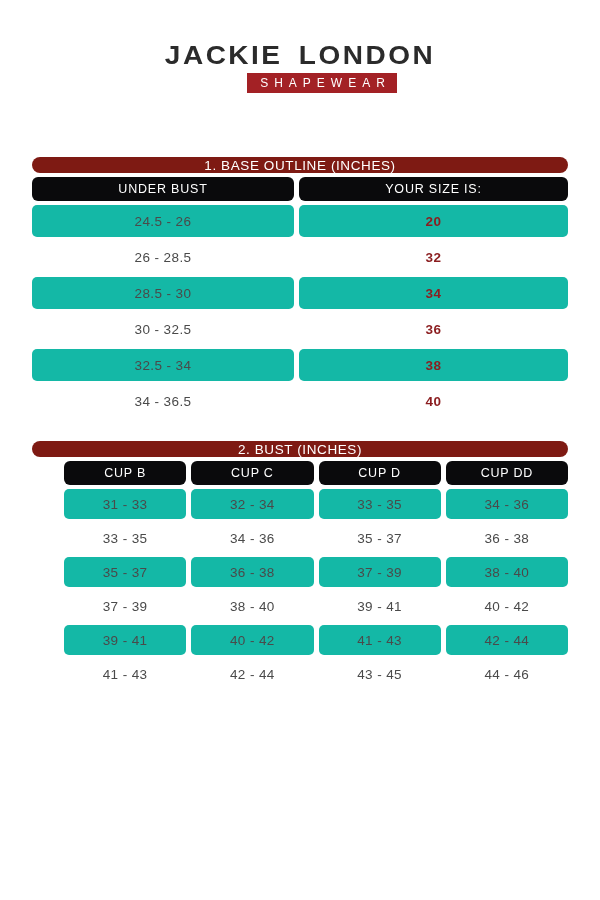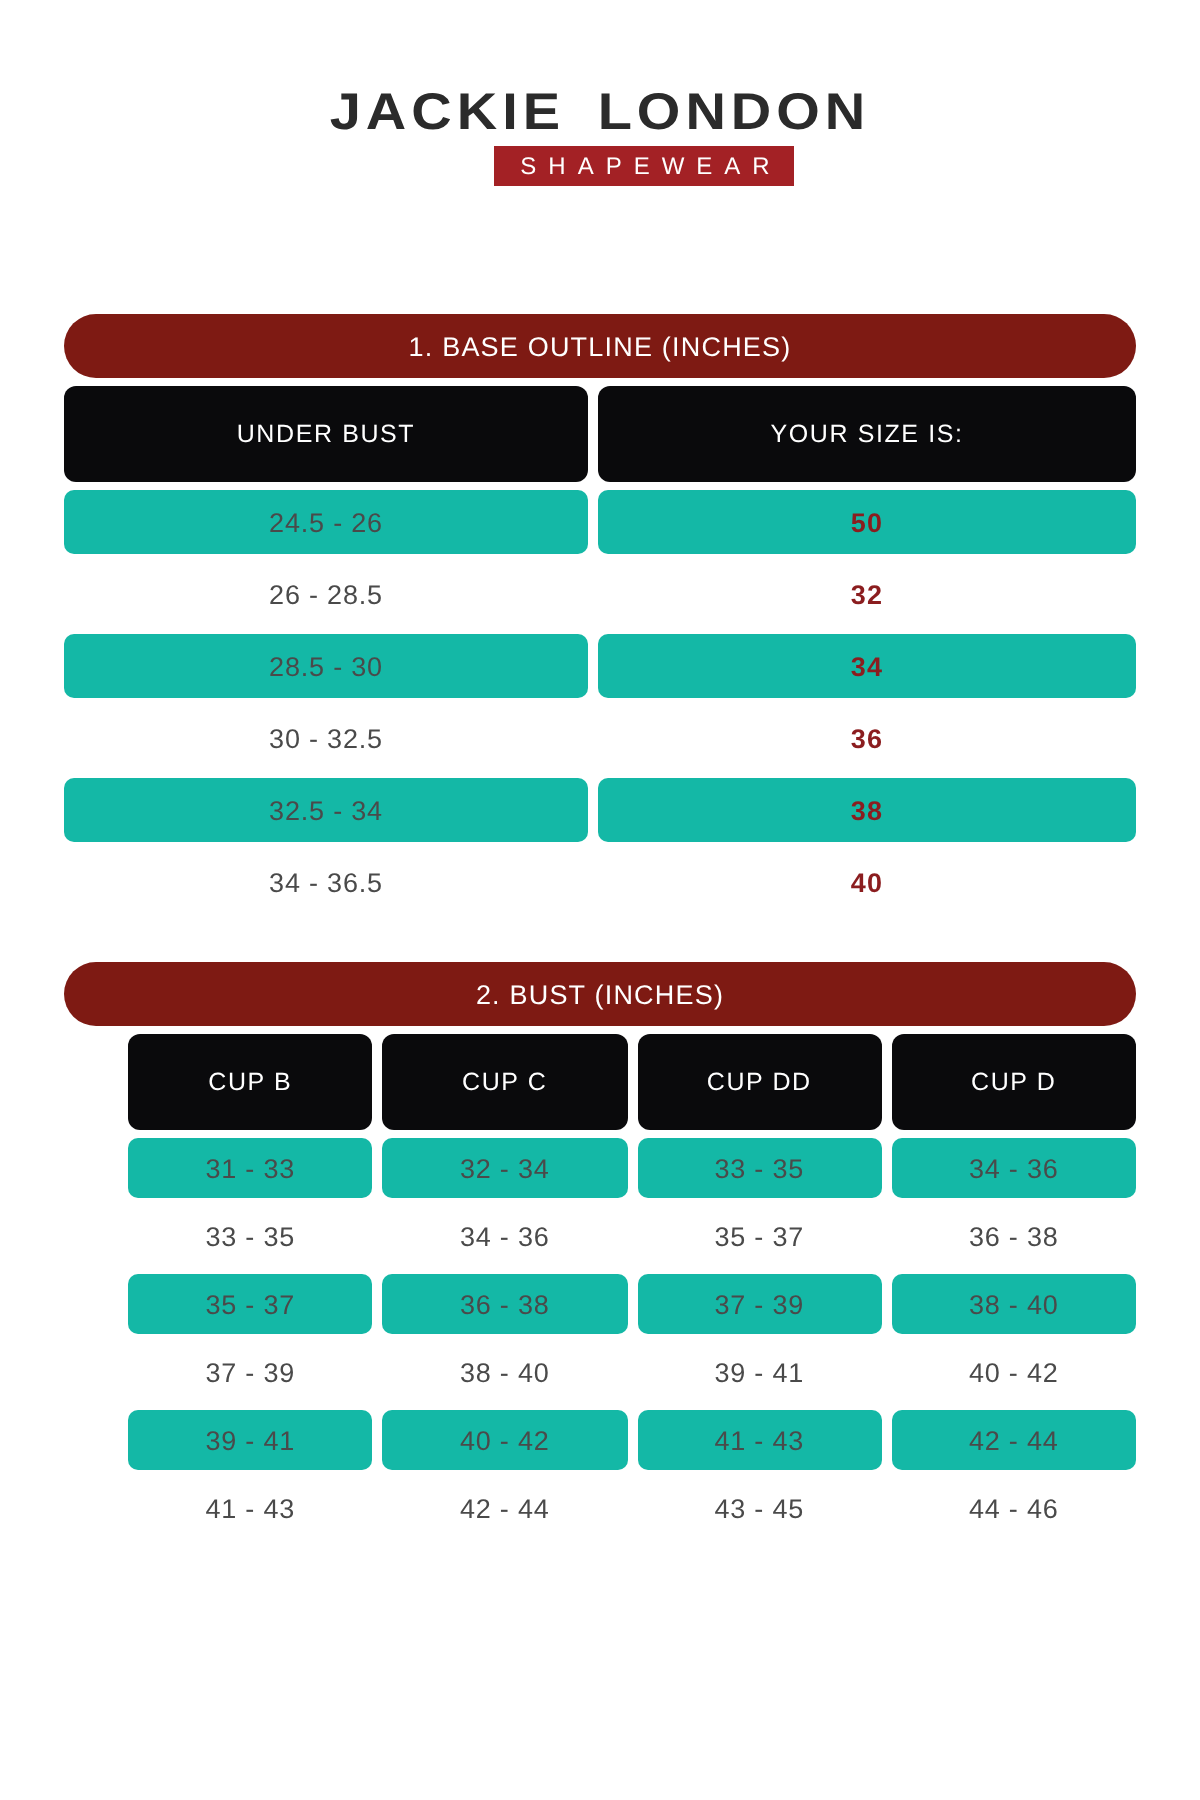--- a/index.html
+++ b/index.html
@@ -38,37 +38,37 @@
   }
 
   
   .content {
     width: 536px;
     margin: 64px auto 0;
   }
   .size-table + .size-table { margin-top: 24px; }
 
   .title-bar {
-    height: 32px;
+    height: 16px;
     background: #7e1a13;
     border-radius: 16px;
     color: #ffffff;
     font-size: 13.5px;
     letter-spacing: 0.6px;
     display: flex;
     align-items: center;
     justify-content: center;
   }
 
   .grid-2 { display: grid; grid-template-columns: 262px 1fr; column-gap: 5px; }
   .grid-4 { display: grid; grid-template-columns: repeat(4, 1fr); column-gap: 5px; padding-left: 32px; }
 
   .header-row { margin-top: 4px; }
   .header-cell {
-    height: 48px;
+    height: 24px;
     background: #0a0a0c;
     border-radius: 6px;
     color: #ffffff;
     font-size: 12.5px;
     letter-spacing: 0.8px;
     display: flex;
     align-items: center;
     justify-content: center;
   }
 
@@ -105,21 +105,21 @@
   <div class="size-table t1">
     <div class="title-bar">1. BASE OUTLINE (INCHES)</div>
 
     <div class="grid-2 header-row">
       <div class="header-cell">UNDER BUST</div>
       <div class="header-cell">YOUR SIZE IS:</div>
     </div>
 
     <div class="grid-2 t-row shade">
       <div class="cell">24.5 - 26</div>
-      <div class="cell size">50</div>
+      <div class="cell size">20</div>
     </div>
     <div class="grid-2 t-row">
       <div class="cell">26 - 28.5</div>
       <div class="cell size">32</div>
     </div>
     <div class="grid-2 t-row shade">
       <div class="cell">28.5 - 30</div>
       <div class="cell size">34</div>
     </div>
     <div class="grid-2 t-row">
@@ -135,22 +135,22 @@
       <div class="cell size">40</div>
     </div>
   </div>
 
   <div class="size-table t2">
     <div class="title-bar">2. BUST (INCHES)</div>
 
     <div class="grid-4 header-row">
       <div class="header-cell">CUP B</div>
       <div class="header-cell">CUP C</div>
+      <div class="header-cell">CUP D</div>
       <div class="header-cell">CUP DD</div>
-      <div class="header-cell">CUP D</div>
     </div>
 
     <div class="grid-4 t-row shade">
       <div class="cell">31 - 33</div>
       <div class="cell">32 - 34</div>
       <div class="cell">33 - 35</div>
       <div class="cell">34 - 36</div>
     </div>
     <div class="grid-4 t-row">
       <div class="cell">33 - 35</div>

